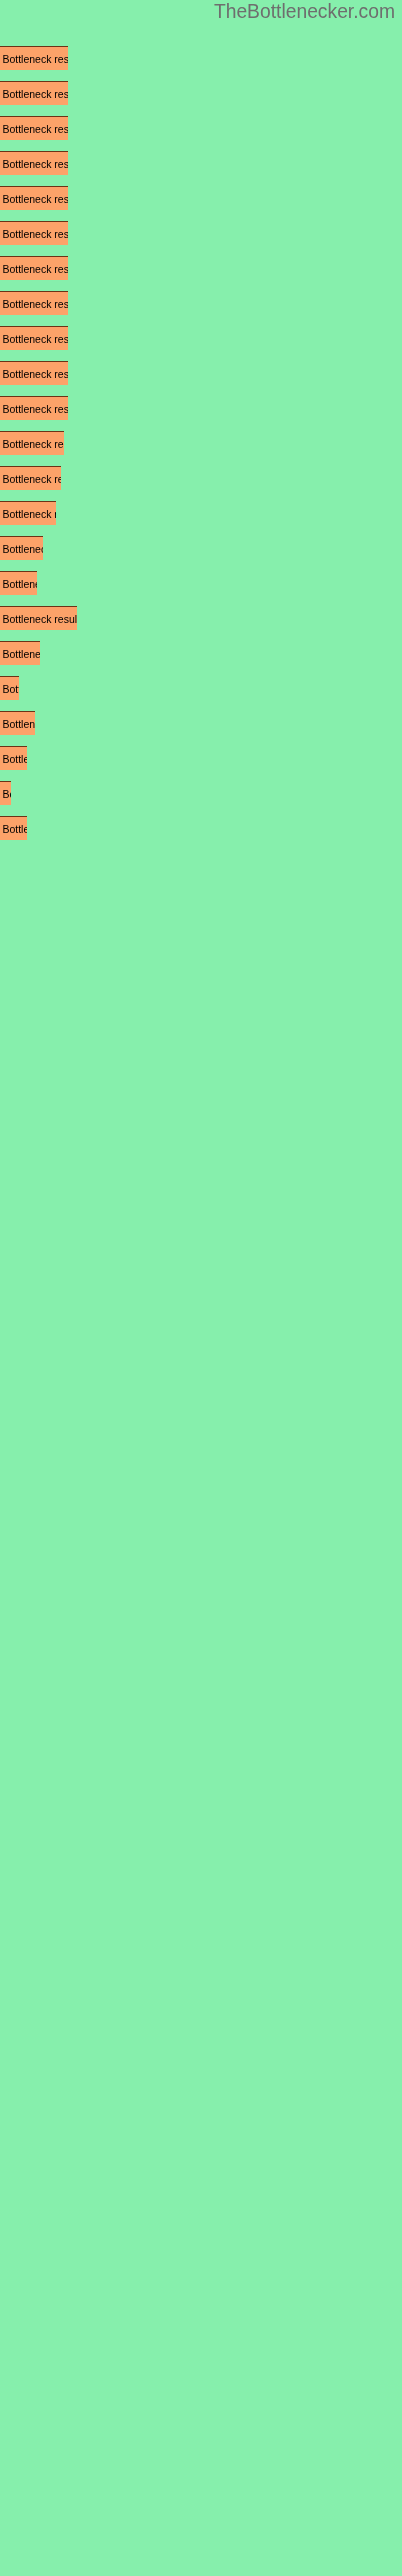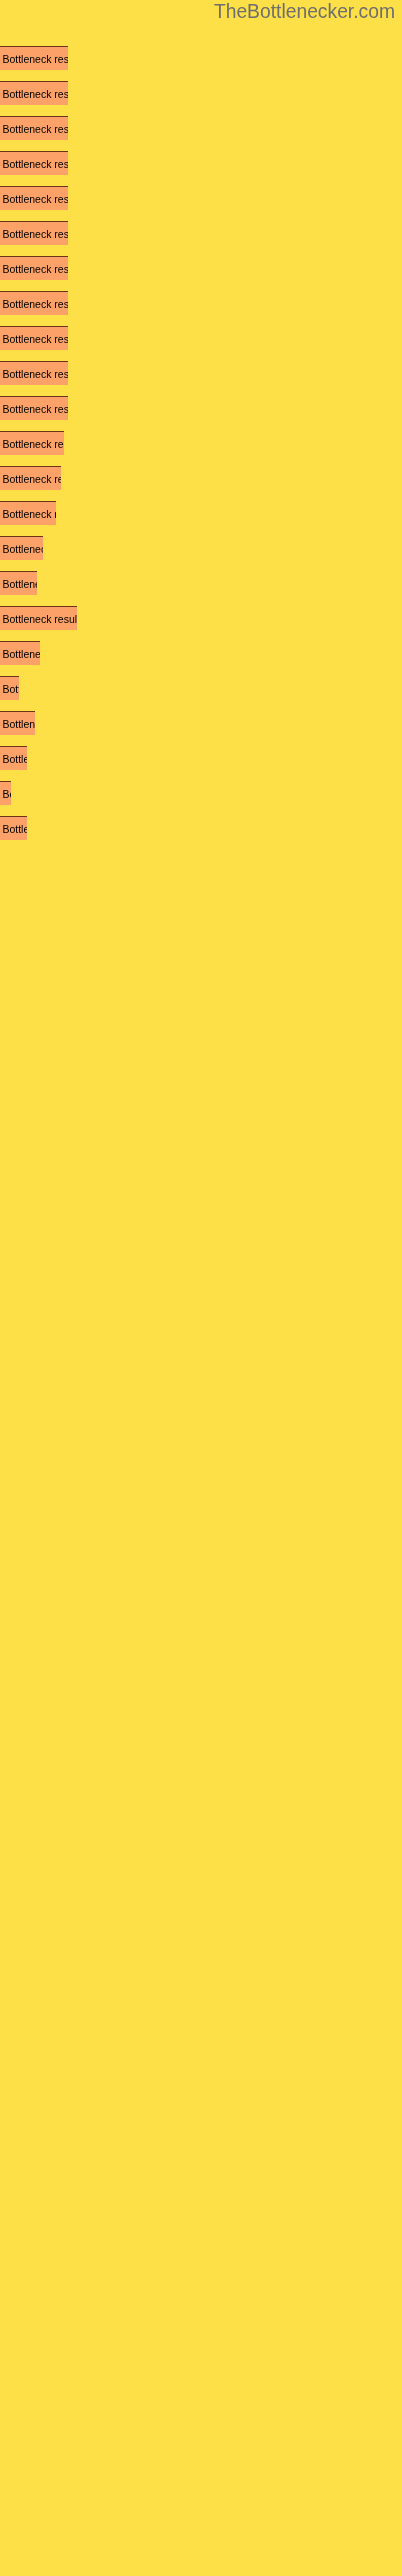--- a/index.html
+++ b/index.html
@@ -16,21 +16,21 @@
     font-family: "Liberation Sans", sans-serif;
     -webkit-font-smoothing: antialiased;
   }
 
   #chart-root {
     position: absolute;
     left: 0;
     top: 0;
     width: 403px;
     height: 2576px;
-    background: #fde047;
+    background: #86efac;
   }
 
   
   .chart-title {
     position: absolute;
     right: 8px;
     top: 0.8px;
     font-size: 19.3px;
     line-height: 22.5px;
     color: #6e6e6e;

